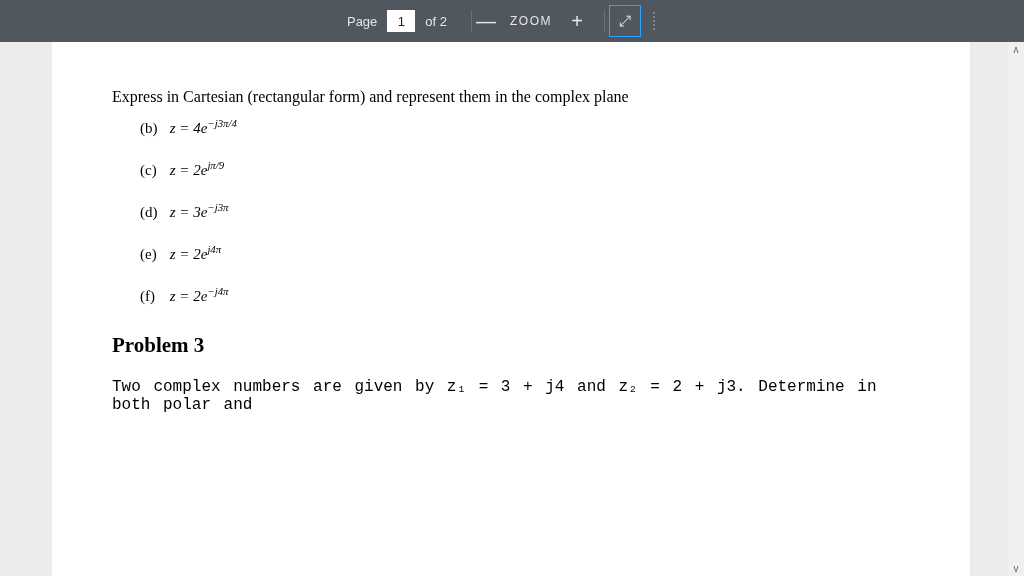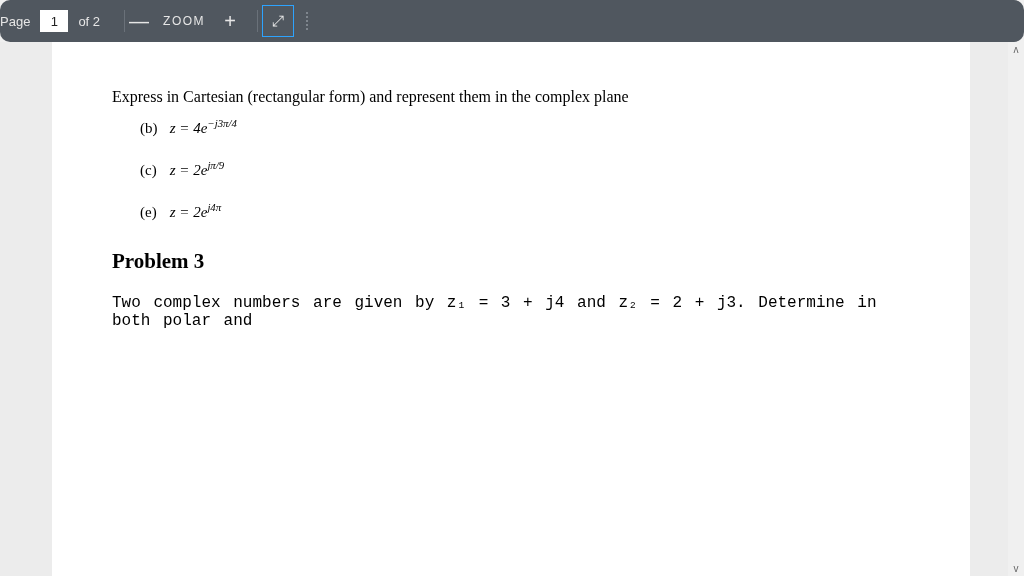--- a/index.html
+++ b/index.html
@@ -1,20 +1,20 @@
 <!DOCTYPE html>
 <html><head>
 <meta charset="utf-8">
 <style>
   * { box-sizing: border-box; margin: 0; padding: 0; }
   html, body { width: 1024px; height: 576px; overflow: hidden; font-family: Arial, sans-serif; background: #f0f0f0; }
   .toolbar {
     width: 100%; height: 42px; background: #50575f;
-    display: flex; align-items: center; justify-content: flex-start;
-    padding-right: 16px; color: #e6e6e6; font-size: 13px; border-radius: 10px;
+    display: flex; align-items: center; justify-content: center;
+    padding-right: 16px; color: #e6e6e6; font-size: 13px;
   }
   .pagegroup { display: flex; align-items: center; gap: 10px; margin-right: 20px; }
   .pageinput {
     width: 28px; height: 22px; background: #fff; color: #222; border: none;
     text-align: center; font-size: 13px;
   }
   .sep { width: 1px; height: 22px; background: #6a7179; margin: 0 4px; }
   .zoomgroup { display: flex; align-items: center; gap: 16px; margin-right: 14px; }
   .zbtn { color: #e6e6e6; font-size: 20px; line-height: 1; cursor: pointer; user-select: none; width: 18px; text-align: center; }
   .zlabel { letter-spacing: 1.5px; font-size: 12px; }
@@ -84,22 +84,30 @@
     <ol class="items">
       <li>
         <span class="lab">(b)</span>
         <span class="eq"><span>z = 4e</span><sup>−j3π/4</sup></span>
       </li>
       <li>
         <span class="lab">(c)</span>
         <span class="eq"><span>z = 2e</span><sup>jπ/9</sup></span>
       </li>
       <li>
+        <span class="lab">(d)</span>
+        <span class="eq"><span>z = 3e</span><sup>−j3π</sup></span>
+      </li>
+      <li>
         <span class="lab">(e)</span>
         <span class="eq"><span>z = 2e</span><sup>j4π</sup></span>
+      </li>
+      <li>
+        <span class="lab">(f)</span>
+        <span class="eq"><span>z = 2e</span><sup>−j4π</sup></span>
       </li>
     </ol>
 
     <h2 class="problem" style="margin-top:28px;">Problem 3</h2>
     <p class="p3prompt">Two complex numbers are given by z₁ = 3 + j4 and z₂ = 2 + j3. Determine in both polar and</p>
 
   </div>
 
   <div class="scrollbar">
     <span class="sarrow">ʌ</span>

